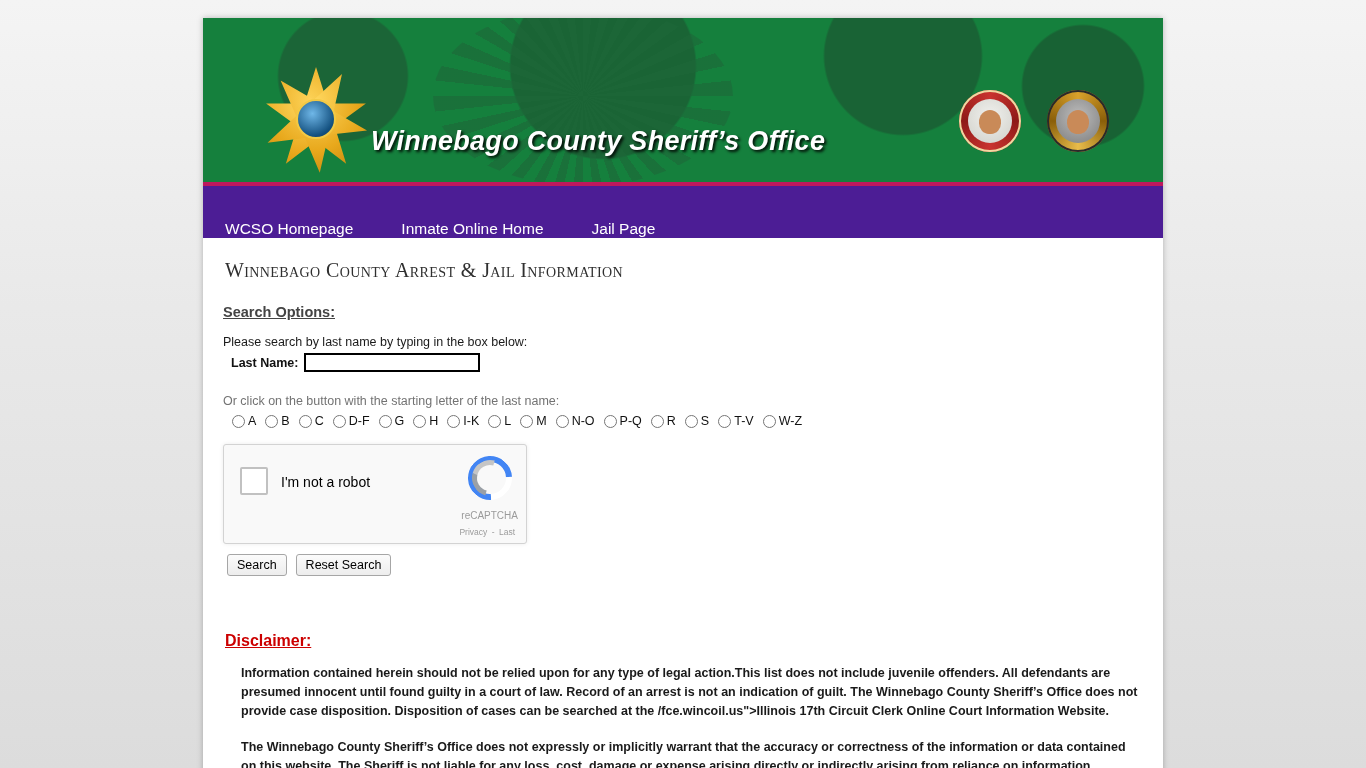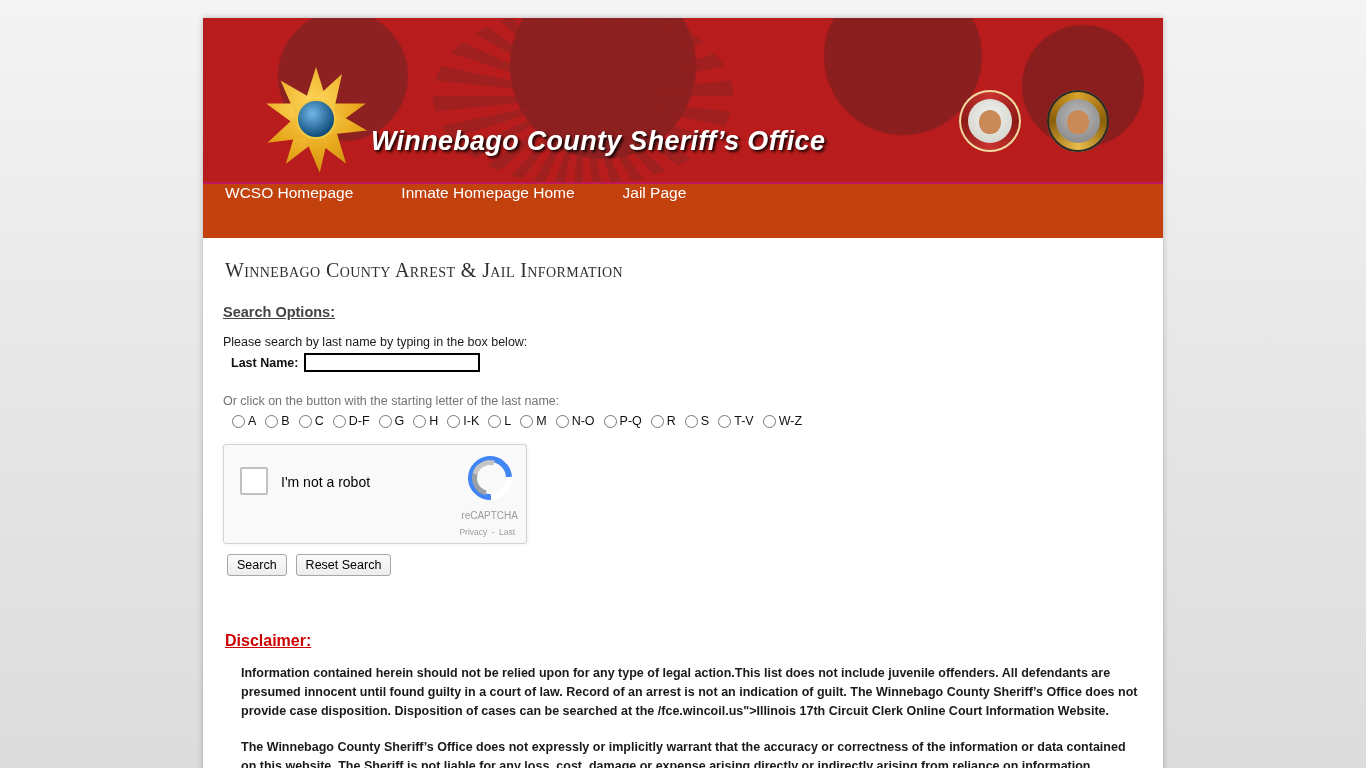--- a/index.html
+++ b/index.html
@@ -20,21 +20,21 @@
     width: 960px;
     min-height: 750px;
     background: #ffffff;
     box-shadow: 0 0 6px rgba(0,0,0,0.25);
   }
 
   
   .header {
     position: relative;
     height: 164px;
-    background: #b91c1c;
+    background: #15803d;
     overflow: hidden;
   }
   .header-watermark {
     position: absolute;
     left: 0; top: -22px;
     width: 960px; height: 210px;
     opacity: 0.30;
     background:
       radial-gradient(circle at 140px 80px, #2a2a2a 0 64px, transparent 66px),
       radial-gradient(circle at 400px 70px, #262626 0 92px, transparent 94px),
@@ -108,25 +108,25 @@
   #seal-police { left: 756px; }
   #seal-police .ring { background: conic-gradient(#c9332f, #8e1a17, #c9332f, #8e1a17, #c9332f); box-shadow: inset 0 0 0 2px #f0d8a0; }
   #seal-police .inner { background: radial-gradient(circle at 50% 40%, #f1f1ee, #cfcfc8); }
   #seal-corr { left: 844px; }
   #seal-corr .ring { background: conic-gradient(#d9a12b, #8a5f09, #e8bb4a, #8a5f09, #d9a12b); box-shadow: inset 0 0 0 2px #2a2a2a; }
   #seal-corr .inner { background: radial-gradient(circle at 50% 40%, #bdbdbd, #7d7d7d); }
 
   
   .nav {
     height: 56px;
-    background: #c2410c;
+    background: #4c1d95;
     display: flex;
-    align-items: flex-start;
+    align-items: flex-end;
     padding-left: 22px;
-    border-top: 2px solid #be185d;
+    border-top: 4px solid #be185d;
   }
   .nav a {
     color: #ffffff;
     text-decoration: none;
     font-size: 15.5px;
     margin-right: 48px;
     white-space: nowrap;
   }
 
   
@@ -311,21 +311,21 @@
       </div>
       <div class="seal" id="seal-corr">
         <div class="ring"></div>
           <div class="inner"></div>
           <div class="face"></div>
       </div>
     </div>
 
     <div class="nav">
       <a href="#">WCSO Homepage</a>
-      <a href="#">Inmate Homepage Home</a>
+      <a href="#">Inmate Online Home</a>
       <a href="#">Jail Page</a>
     </div>
 
     <div class="content">
 
       <div class="page-heading">Winnebago County Arrest &amp; Jail Information</div>
 
       <div class="search-options">Search Options:</div>
       <div class="hint">Please search by last name by typing in the box below:</div>
 

